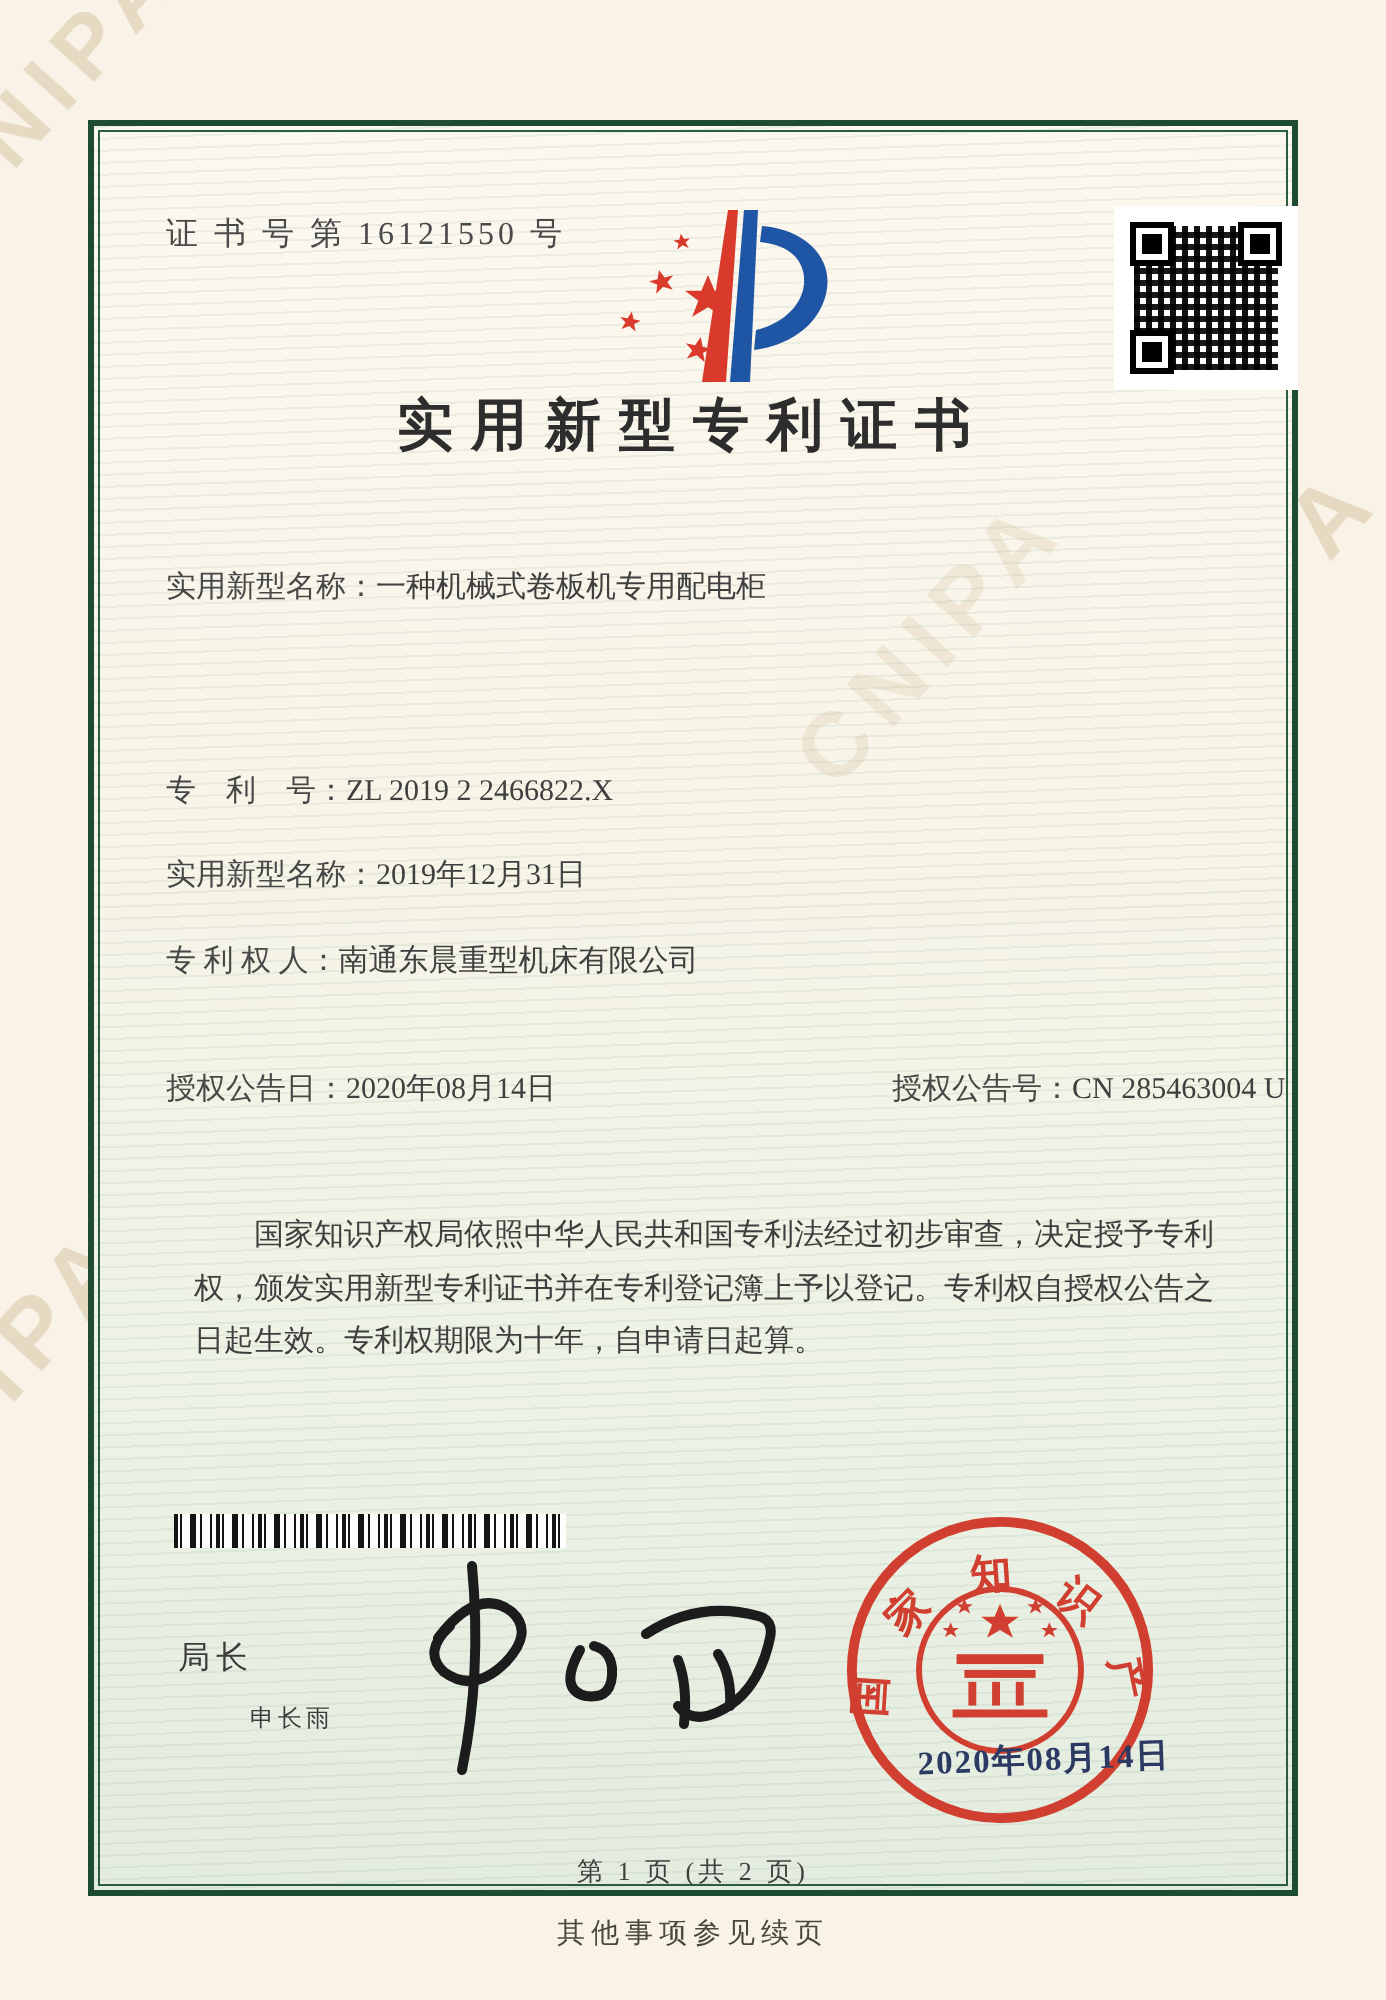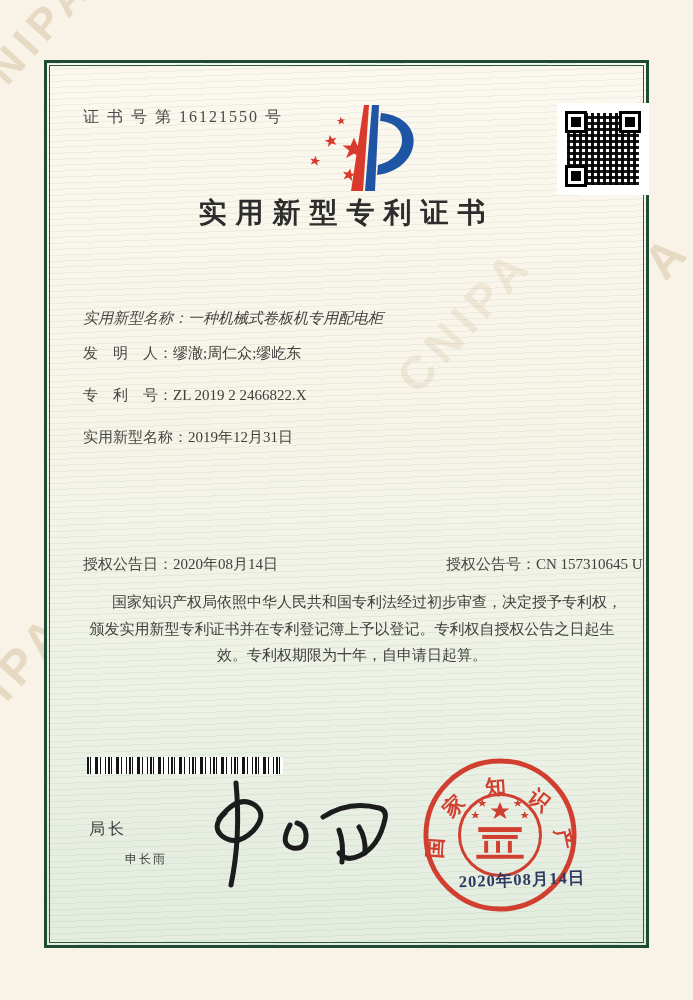--- a/index.html
+++ b/index.html
@@ -48,21 +48,21 @@
     font-size:28px;font-weight:bold;color:#2d2d2d;letter-spacing:9px;
   }
   .row{position:absolute;left:36px;font-size:15px;color:#474747;white-space:nowrap;}
   .row .lbl{color:#474747;}
   .row .val{color:#3f3f3f;}
   .grant-right{position:absolute;left:363px;top:0;}
   .body-text{
     position:absolute;left:34px;top:526px;width:542px;font-size:15px;
     color:#3e3e3e;line-height:26.5px;
   }
-  .body-text p{margin:0;text-indent:2em;text-align:center;}
+  .body-text p{margin:16px;text-indent:2em;}
   .barcode{
     position:absolute;left:40px;top:694px;width:196px;height:17px;
     background:repeating-linear-gradient(90deg,
       #141414 0 2px,#fdfdfd 2px 3px,#141414 3px 4px,#fdfdfd 4px 8px,
       #141414 8px 11px,#fdfdfd 11px 13px,#141414 13px 14px,#fdfdfd 14px 18px,
       #141414 18px 19px,#fdfdfd 19px 21px);
   }
   .director-title{position:absolute;left:42px;top:756px;font-size:16px;color:#3c3c3c;letter-spacing:3px;}
   .director-name{position:absolute;left:42px;top:788px;font-size:12px;color:#3c3c3c;letter-spacing:2px;margin-left:36px;}
   .signature{position:absolute;left:142px;top:712px;}
@@ -116,36 +116,36 @@
 
     <div class="qr">
       <div class="qr-noise"></div>
       <div class="finder f-tl"></div>
       <div class="finder f-tr"></div>
       <div class="finder f-bl"></div>
     </div>
 
     <div class="title">实用新型专利证书</div>
 
-    <div class="row" style="top:246px;font-style:italic;">
+    <div class="row" style="top:221px;">
       <span class="lbl">实用新型名称：</span><span class="val">一种机械式卷板机专用配电柜</span>
-    </div>
-    <div class="row" style="top:281px;">
-      <span class="lbl">发　明　人：</span><span class="val">缪澈;周仁众;缪屹东</span>
     </div>
     <div class="row" style="top:323px;">
       <span class="lbl">专　利　号：</span><span class="val">ZL 2019 2 2466822.X</span>
     </div>
     <div class="row" style="top:365px;">
       <span class="lbl">实用新型名称：</span><span class="val">2019年12月31日</span>
     </div>
-    <div class="row" style="top:492px;text-align:right;">
+    <div class="row" style="top:408px;">
+      <span class="lbl">专 利 权 人：</span><span class="val">南通东晨重型机床有限公司</span>
+    </div>
+    <div class="row" style="top:472px;text-align:right;">
       <span class="lbl">授权公告日：</span><span class="val">2020年08月14日</span>
       <span class="grant-right">
-        <span class="lbl">授权公告号：</span><span class="val">CN 157310645 U</span>
+        <span class="lbl">授权公告号：</span><span class="val">CN 285463004 U</span>
       </span>
     </div>
 
     <div class="body-text">
       <p>国家知识产权局依照中华人民共和国专利法经过初步审查，决定授予专利权，颁发实用新型专利证书并在专利登记簿上予以登记。专利权自授权公告之日起生效。专利权期限为十年，自申请日起算。</p>
     </div>
 
     <div class="barcode"></div>
 
     <div class="director-title">局长</div>
@@ -184,16 +184,18 @@
           <rect x="62" y="80" width="36" height="4"></rect>
           <rect x="64" y="86" width="4" height="12"></rect>
           <rect x="76" y="86" width="4" height="12"></rect>
           <rect x="88" y="86" width="4" height="12"></rect>
           <rect x="56" y="100" width="48" height="4"></rect>
         </g>
       </svg>
     </div>
     <div class="seal-date">2020年08月14日</div>
 
+    <div class="page-indicator">第 1 页 (共 2 页)</div>
   </div>
 
+  <div class="footer-note">其他事项参见续页</div>
 
 </div>
 
 </body></html>

